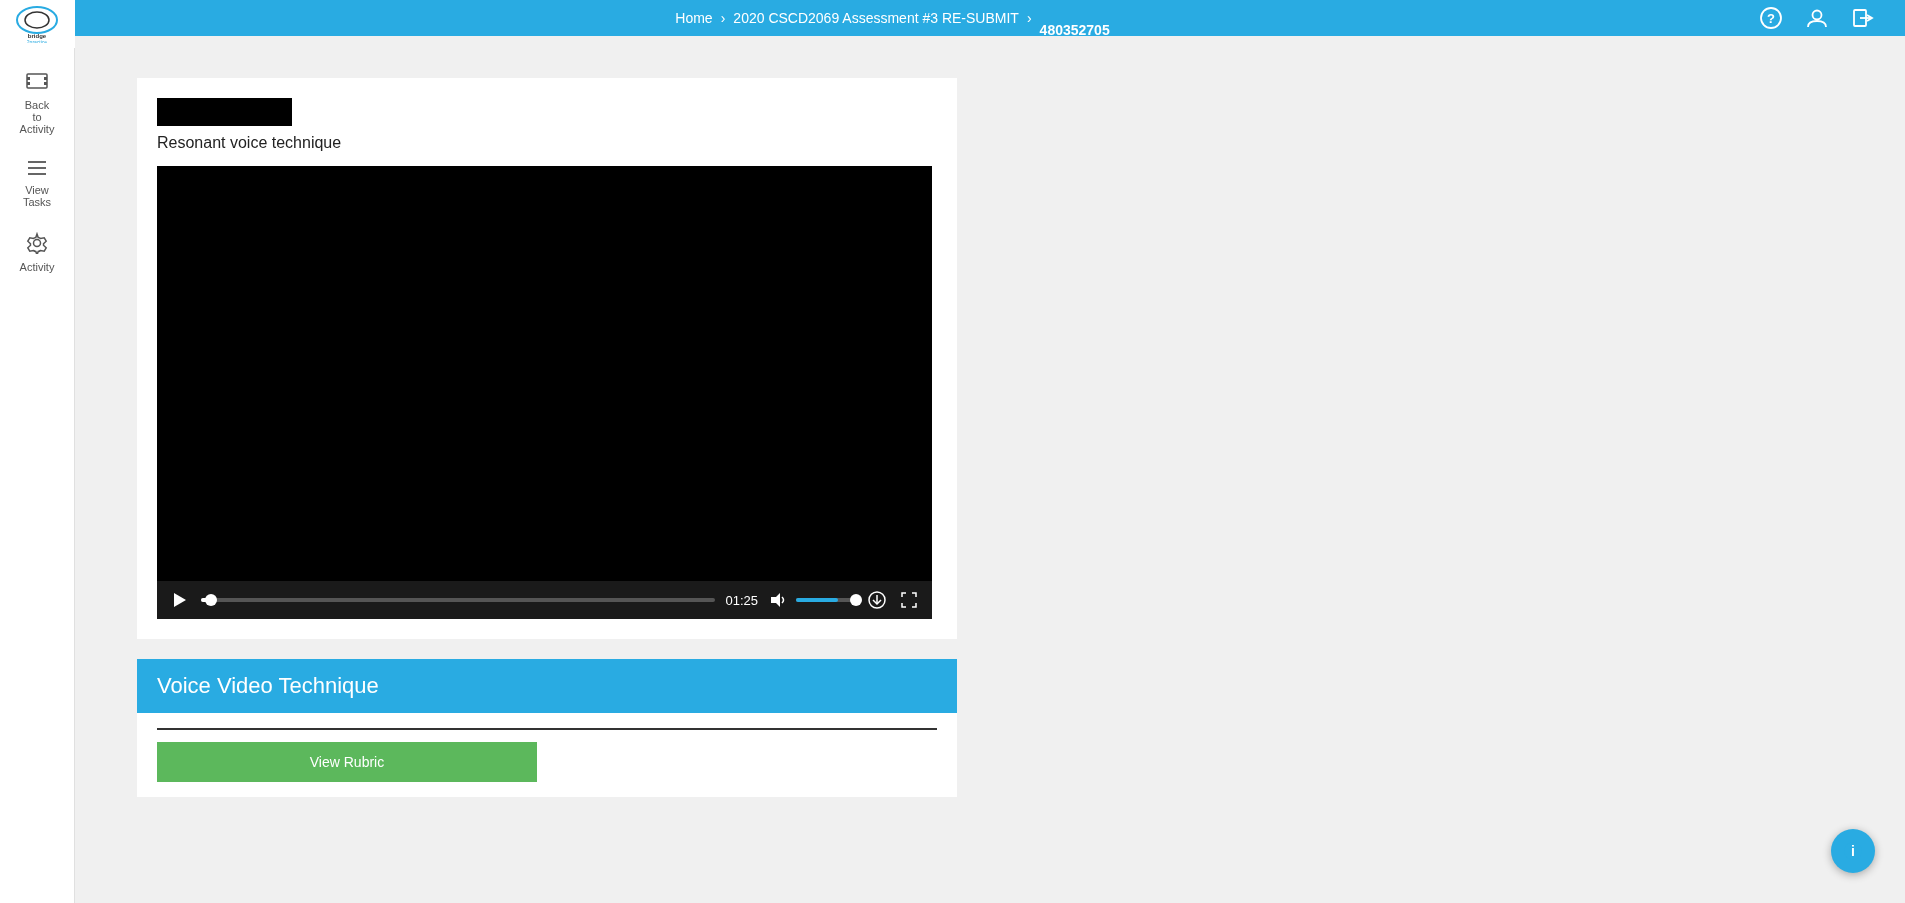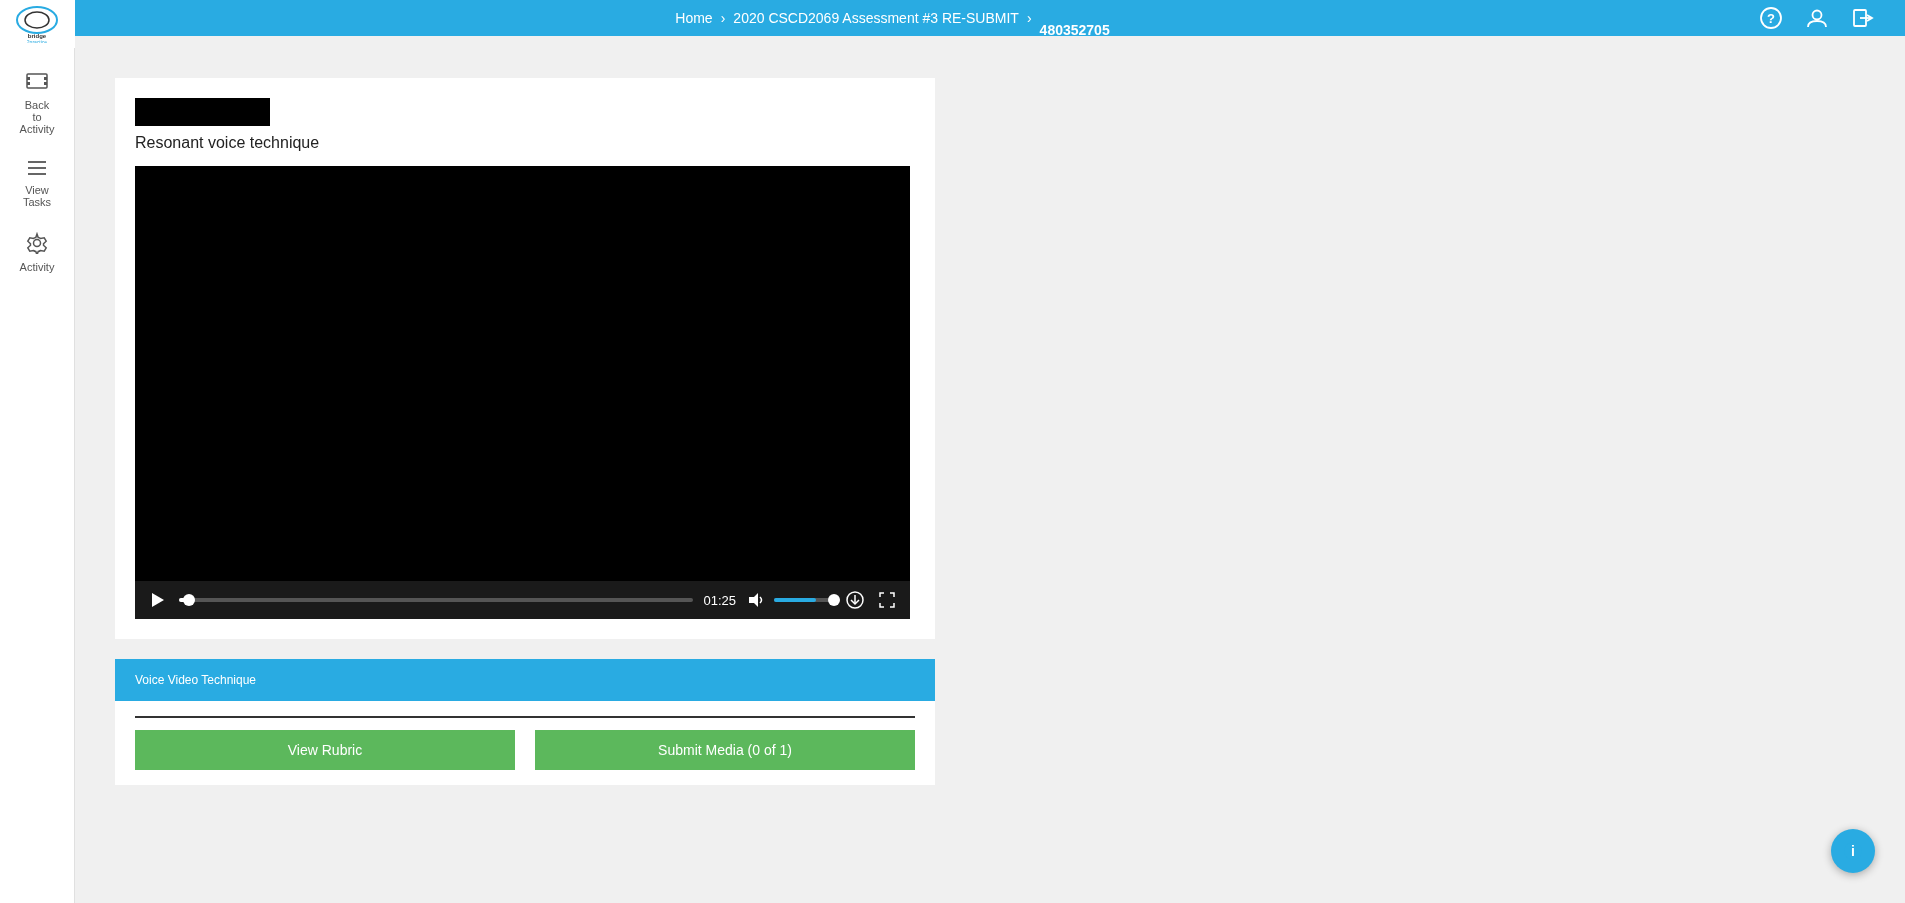--- a/index.html
+++ b/index.html
@@ -92,21 +92,21 @@
       gap: 4px;
     }
     .sidebar-icon {
       font-size: 20px;
       color: #555;
       line-height: 1;
     }
 
     
     .main-content {
-      margin-left: 75px;
+      margin-left: 97px;
       margin-top: 48px;
       padding: 30px 40px;
       background: #f0f0f0;
       min-height: calc(100vh - 48px);
     }
 
     .video-section {
       background: white;
       padding: 20px;
       max-width: 820px;
@@ -231,21 +231,21 @@
     
     .vvt-section {
       margin-top: 20px;
       max-width: 820px;
     }
 
     .vvt-header {
       background: #29ABE2;
       color: white;
       padding: 14px 20px;
-      font-size: 12px;
+      font-size: 22px;
       font-weight: 500;
     }
 
     .vvt-body {
       background: white;
       padding: 15px 20px;
     }
 
     .divider-line {
       border: none;
@@ -428,21 +428,20 @@
       </div>
     </div>
   </div>
 
   <div class="vvt-section">
     <div class="vvt-header">Voice Video Technique</div>
     <div class="vvt-body">
       <hr class="divider-line">
       <div class="green-btn-row">
         <button class="green-btn">View Rubric</button>
-        <button class="green-btn">Submit Media (0 of 1)</button>
       </div>
     </div>
   </div>
 
 </main>
 
 <div class="fab-btn">
   <svg width="20" height="20" viewBox="0 0 20 20">
       <circle cx="10" cy="10" r="9" fill="#29ABE2"></circle>
       <text x="10" y="15" text-anchor="middle" font-size="14" fill="white" font-weight="bold">i</text>

